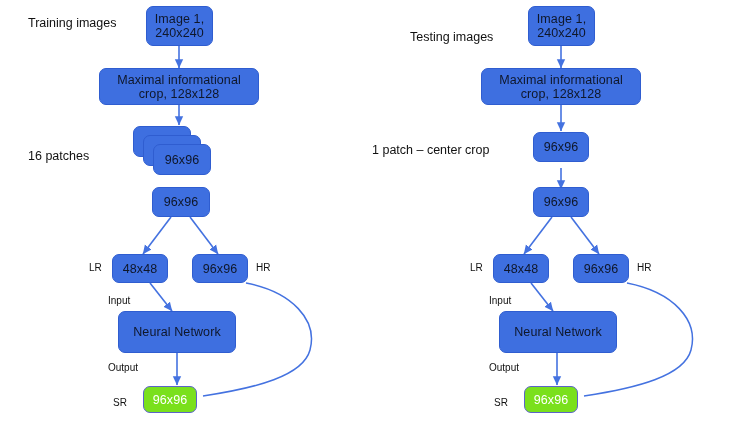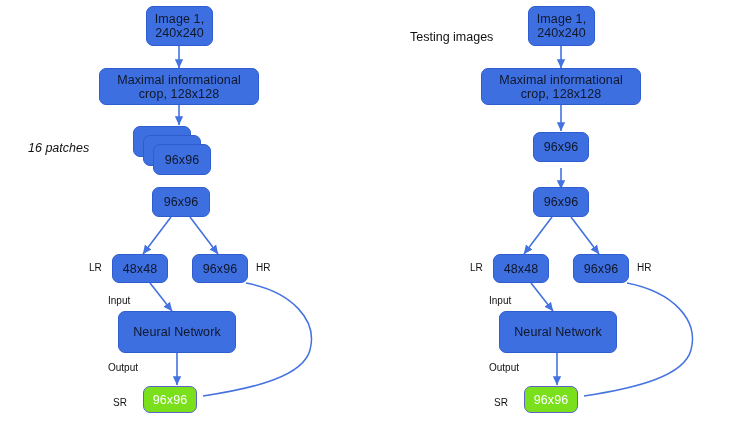--- a/index.html
+++ b/index.html
@@ -104,28 +104,29 @@
       <line x1="531" y1="283" x2="553" y2="311" stroke="#4472E0" stroke-width="1.6" marker-end="url(#ah)"></line>
     </g>
     <g>
       <line x1="557" y1="353" x2="557" y2="385" stroke="#4472E0" stroke-width="1.6" marker-end="url(#ah)"></line>
     </g>
     <g>
       <path d="M627,283 C673,292 699,320 691,350 C684,376 637,388 584,396" fill="none" stroke="#4472E0" stroke-width="1.5"></path>
     </g>
   </svg>
 
+  <div class="plabel" style="left:28px;top:16px;">Training images</div>
 
   <div class="node" style="left:146px;top:6px;width:67px;height:40px;">Image 1,
 240x240</div>
 
   <div class="node" style="left:99px;top:68px;width:160px;height:37px;">Maximal informational
 crop, 128x128</div>
 
-  <div class="plabel" style="left:28px;top:141px;font-style:italic;">16 patches</div>
+  <div class="plabel" style="left:28px;top:149px;">16 patches</div>
 
   <div class="stackcard" style="left:133px;top:126px;width:58px;height:31px;"></div>
   <div class="stackcard" style="left:143px;top:135px;width:58px;height:31px;"></div>
   <div class="node" style="left:153px;top:144px;width:58px;height:31px;">96x96</div>
 
   <div class="node" style="left:152px;top:187px;width:58px;height:30px;">96x96</div>
 
   <div class="slabel" style="left:89px;top:261px;">LR</div>
   <div class="node" style="left:112px;top:254px;width:56px;height:29px;">48x48</div>
 
@@ -142,20 +143,21 @@
   <div class="node green" style="left:143px;top:386px;width:54px;height:27px;">96x96</div>
 
   <div class="plabel" style="left:410px;top:16px;margin-top:14px;">Testing images</div>
 
   <div class="node" style="left:528px;top:6px;width:67px;height:40px;">Image 1,
 240x240</div>
 
   <div class="node" style="left:481px;top:68px;width:160px;height:37px;">Maximal informational
 crop, 128x128</div>
 
+  <div class="plabel" style="left:372px;top:143px;">1 patch – center crop</div>
 
   <div class="node" style="left:533px;top:132px;width:56px;height:30px;">96x96</div>
 
   <div class="node" style="left:533px;top:187px;width:56px;height:30px;">96x96</div>
 
   <div class="slabel" style="left:470px;top:261px;">LR</div>
   <div class="node" style="left:493px;top:254px;width:56px;height:29px;">48x48</div>
 
   <div class="node" style="left:573px;top:254px;width:56px;height:29px;">96x96</div>
   <div class="slabel" style="left:637px;top:261px;">HR</div>

